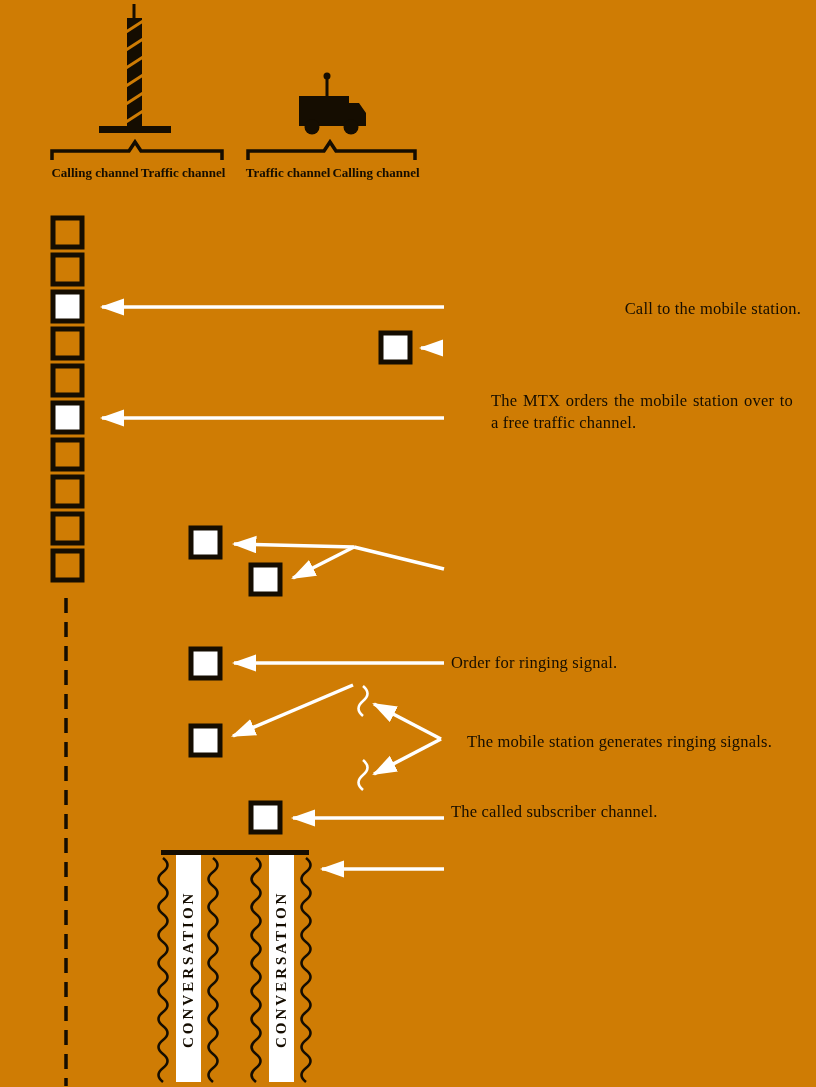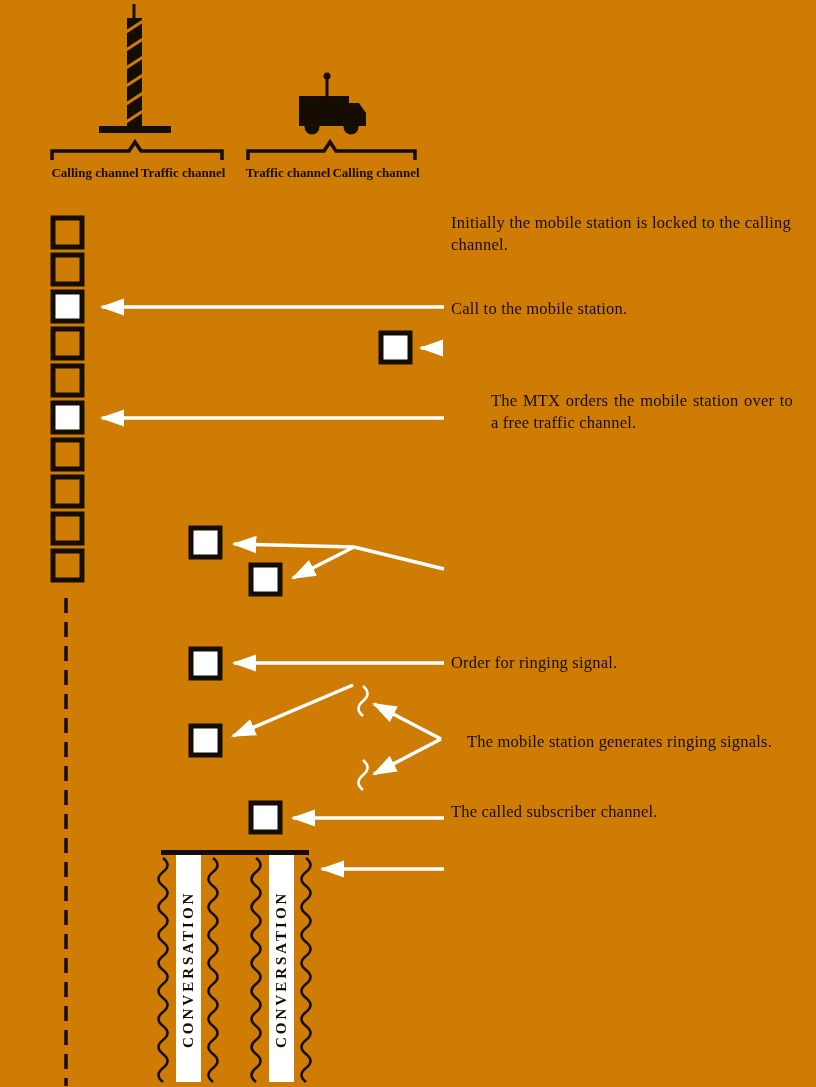--- a/index.html
+++ b/index.html
@@ -132,22 +132,21 @@
       <use href="#zig" x="93"></use>
       <use href="#zig" x="143"></use>
     </g>
   </svg>
 
   <div class="chan-label" style="left:49px;top:166px;">Calling channel</div>
   <div class="chan-label" style="left:137px;top:166px;">Traffic channel</div>
   <div class="chan-label" style="left:242px;top:166px;">Traffic channel</div>
   <div class="chan-label" style="left:330px;top:166px;">Calling channel</div>
 
-  <div class="step just" style="left:451px;top:212px;width:340px;">Initially the mobile station is locked to the calling channel.</div>
-  <div class="step" style="left:451px;top:298px;width:340px;">Call to the mobile station.</div>
+  <div class="step" style="left:461px;top:298px;width:340px;text-align:right;">Call to the mobile station.</div>
   <div class="step just" style="left:451px;top:390px;width:302px;margin-left:40px;">The MTX orders the mobile station over to a free traffic channel.</div>
   <div class="step" style="left:451px;top:652px;width:340px;">Order for ringing signal.</div>
   <div class="step just" style="left:467px;top:723px;width:320px;margin-top:8px;">The mobile station generates ringing signals.</div>
   <div class="step" style="left:451px;top:801px;width:340px;">The called subscriber channel.</div>
 
   <div class="conv" style="left:176px;top:858px;">CONVERSATION</div>
   <div class="conv" style="left:269px;top:858px;">CONVERSATION</div>
 
 </div>
 

